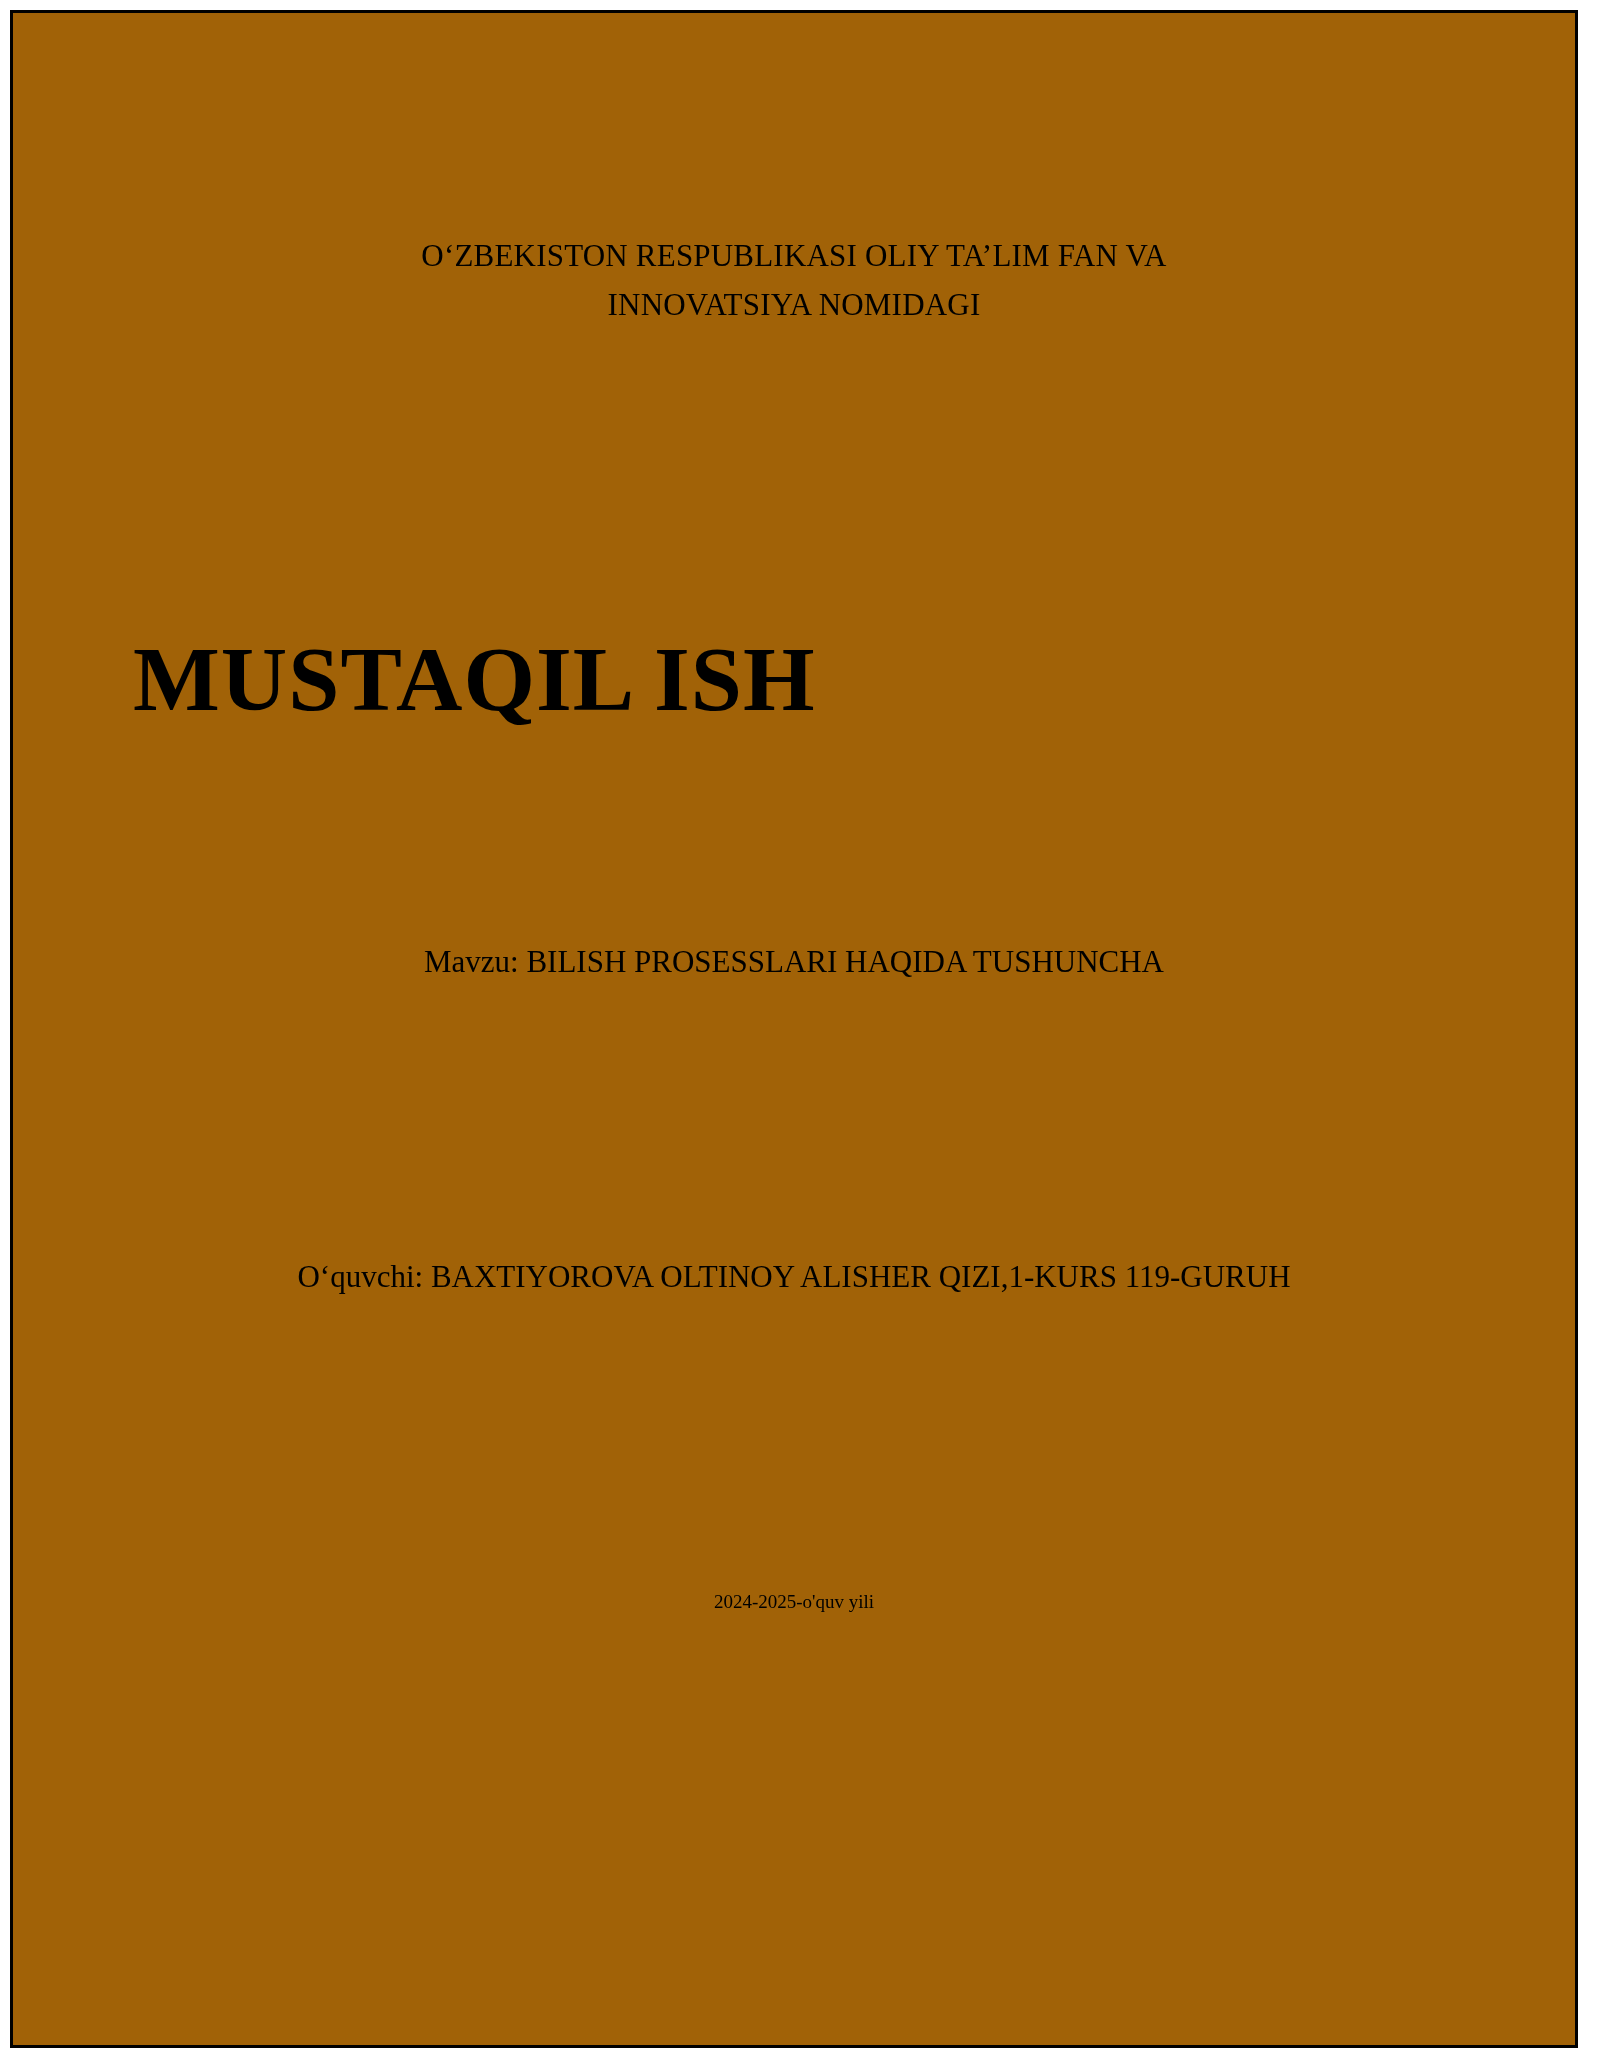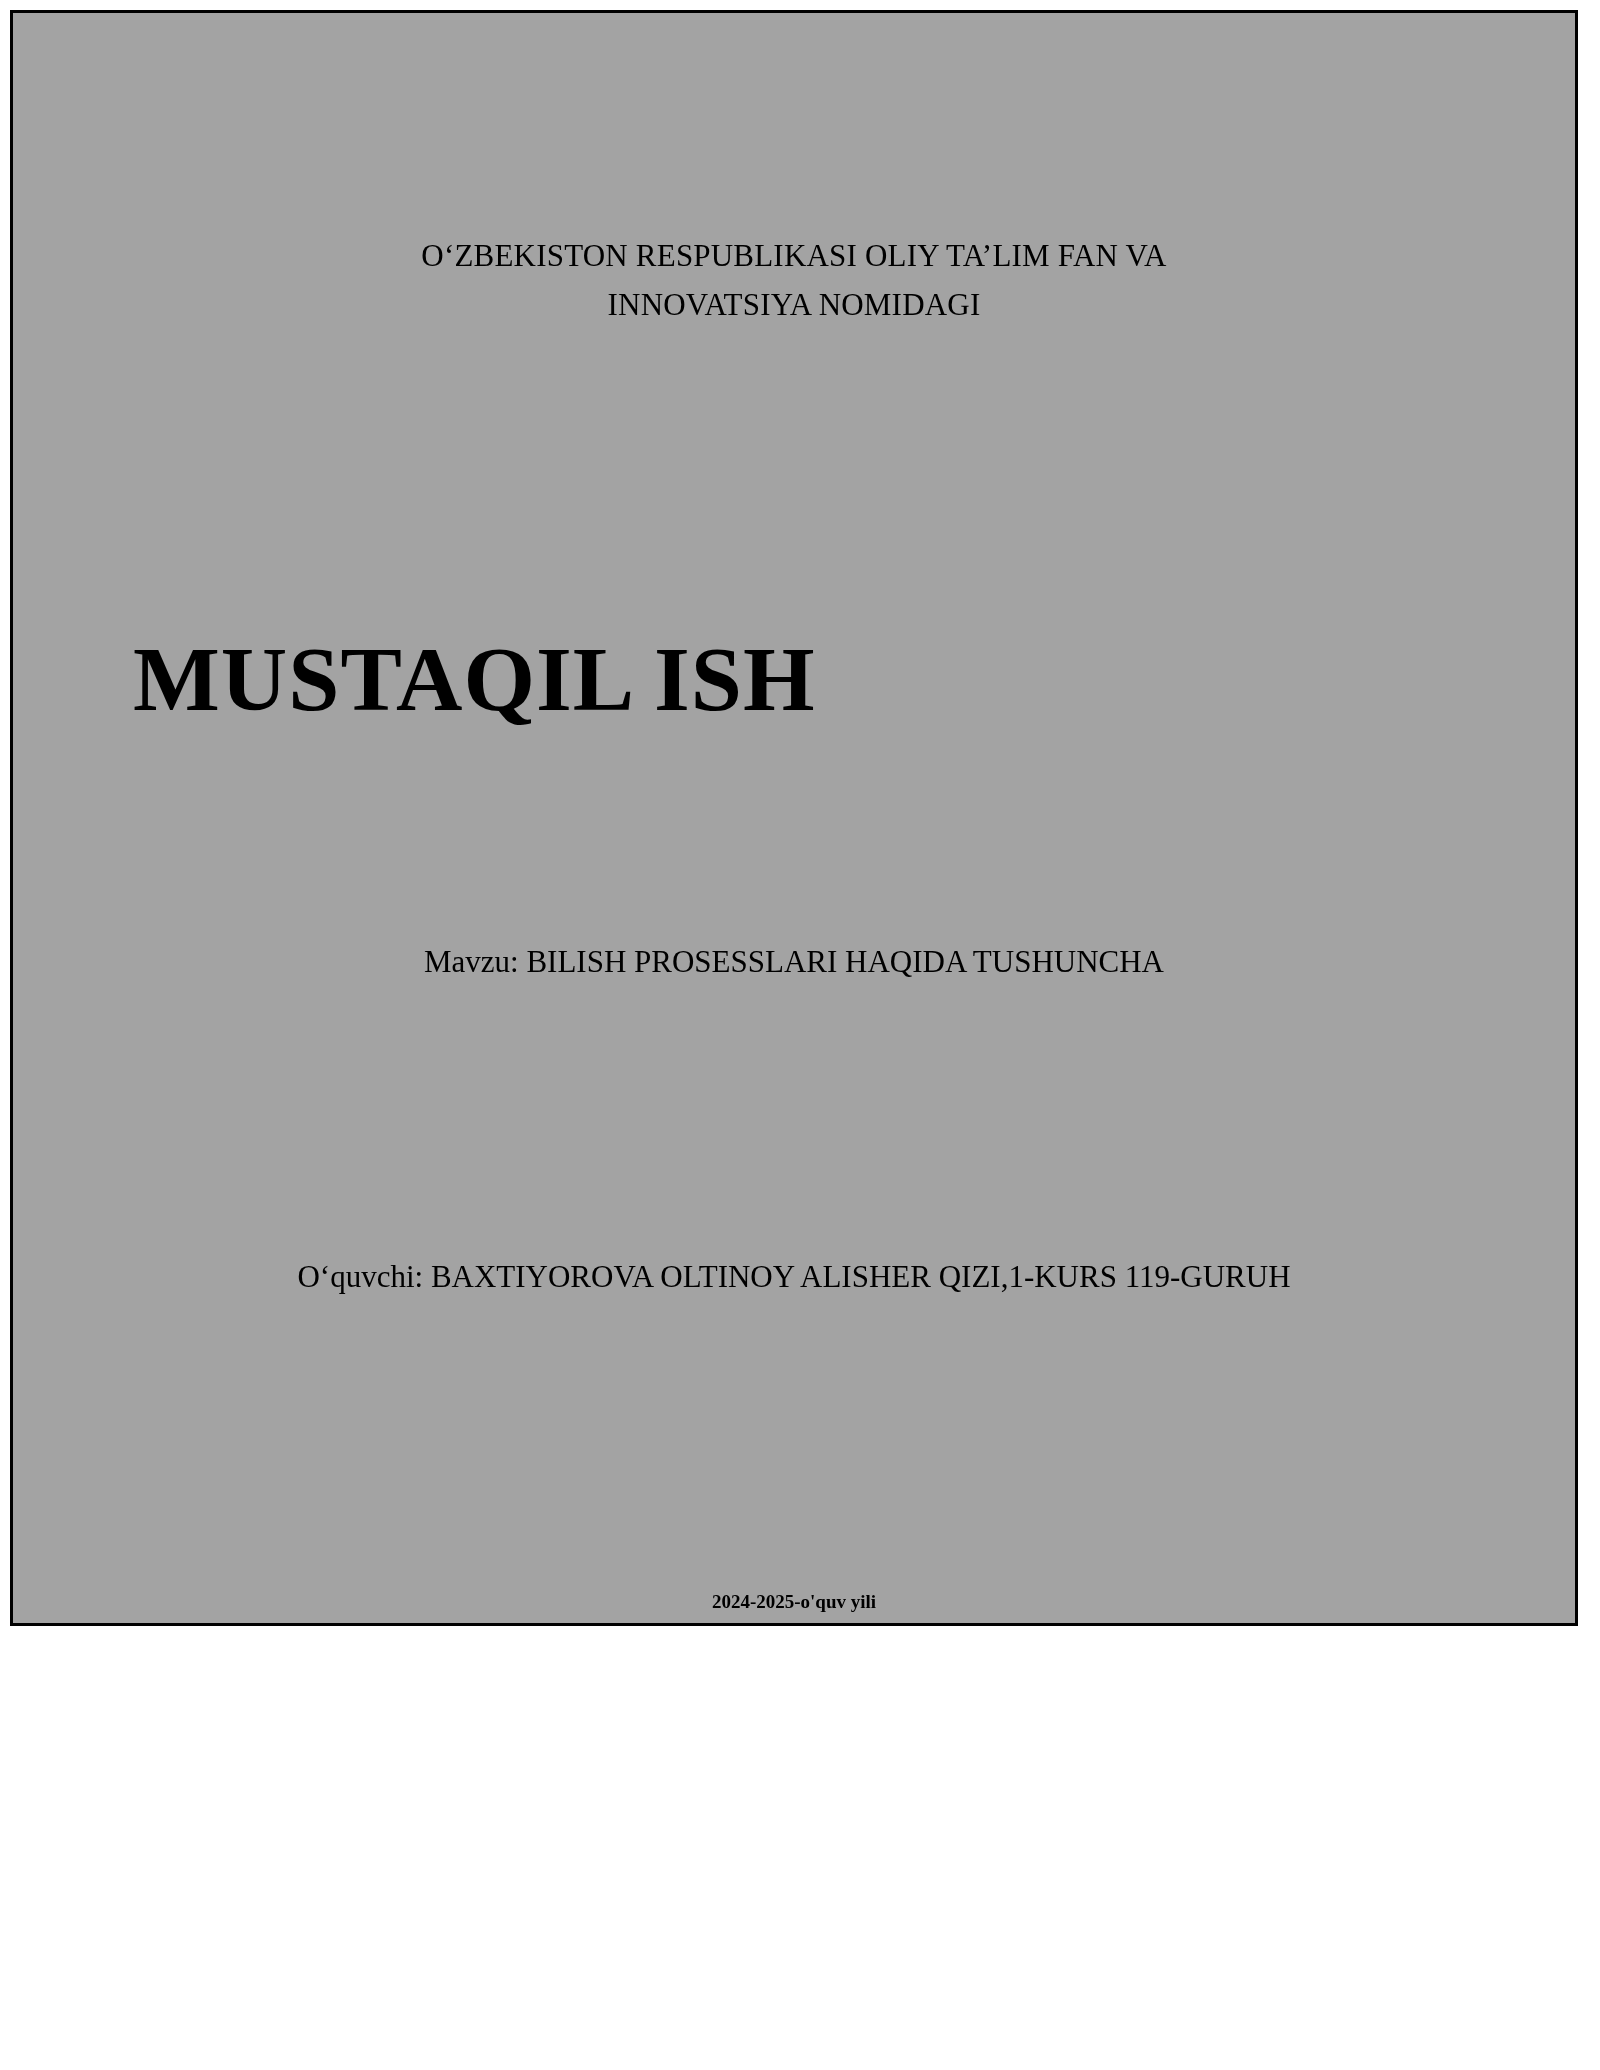--- a/index.html
+++ b/index.html
@@ -12,23 +12,23 @@
     height: 2070px;
     font-family: "Liberation Serif", serif;
     color: #000000;
     overflow: hidden;
   }
   .page-frame {
     position: absolute;
     left: 10px;
     top: 10px;
     width: 1568px;
-    height: 1616px;
+    height: 2038px;
     border: 3px solid #000000;
-    background: #a3a3a3;
+    background: #a16207;
     box-sizing: border-box;
   }
   .page-inner {
     position: absolute;
     left: 0;
     top: 0;
     right: 0;
     bottom: 0;
     padding: 0 120px;
     box-sizing: border-box;
@@ -61,21 +61,21 @@
     margin-top: 272px;
     text-align: center;
     font-size: 31px;
     line-height: 46px;
     padding: 0 140px;
   }
   .year-line {
     margin-top: 290px;
     text-align: center;
     font-size: 19px;
-    font-weight: bold;
+    font-weight: normal;
     line-height: 24px;
   }
 </style>
 </head>
 <body>
 
 <div class="page-frame">
   <div class="page-inner">
 
     <div class="header-block">

